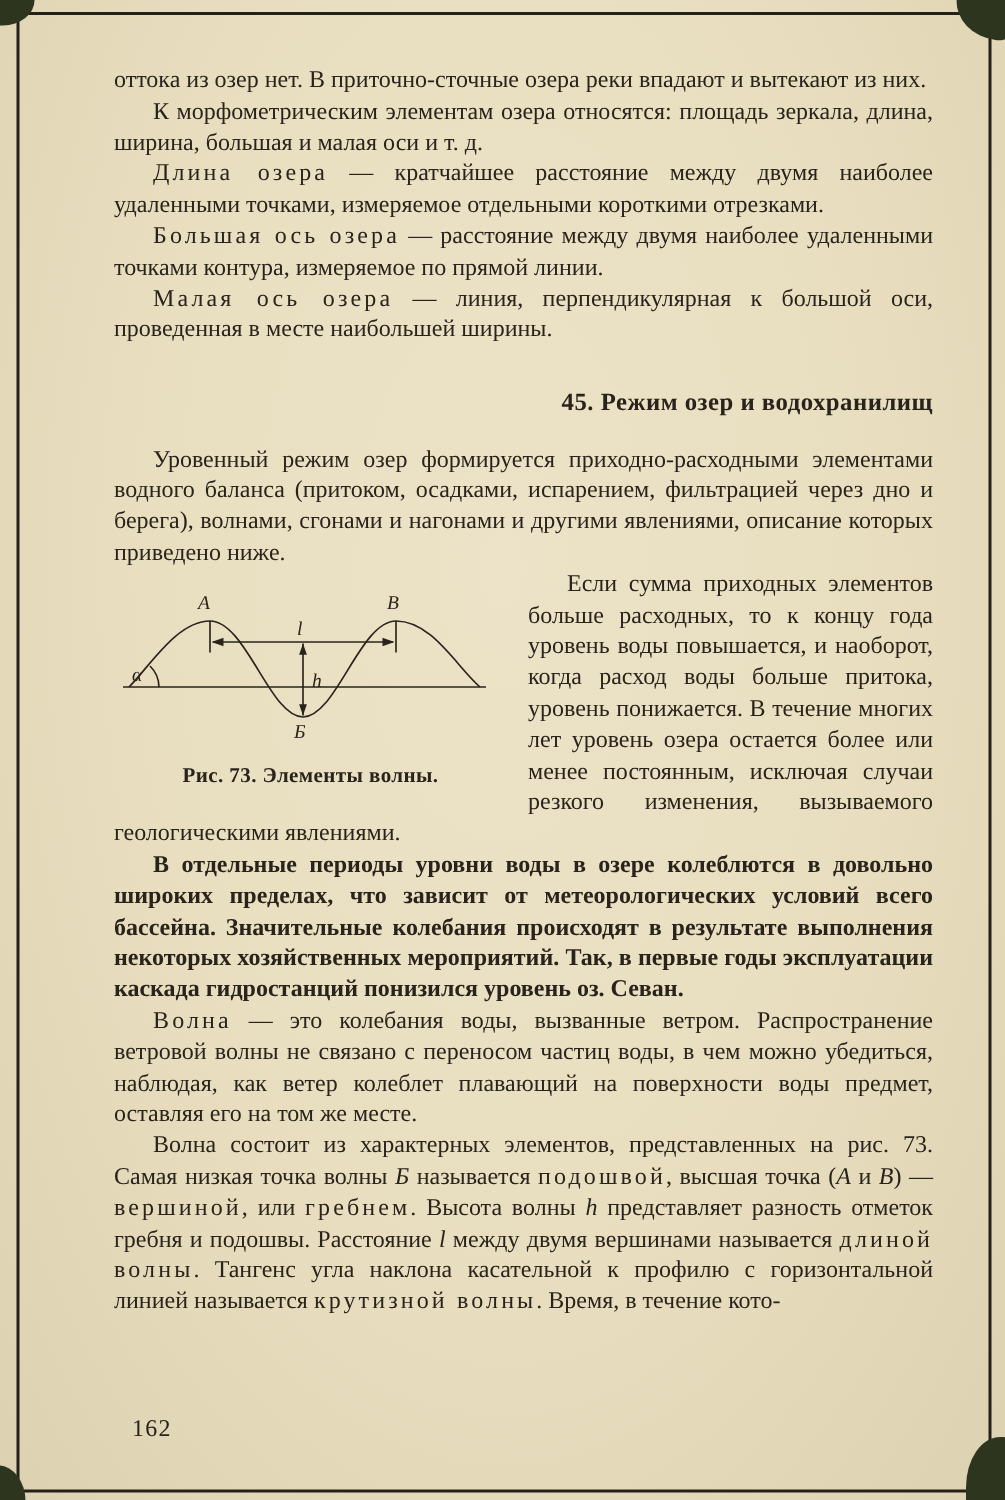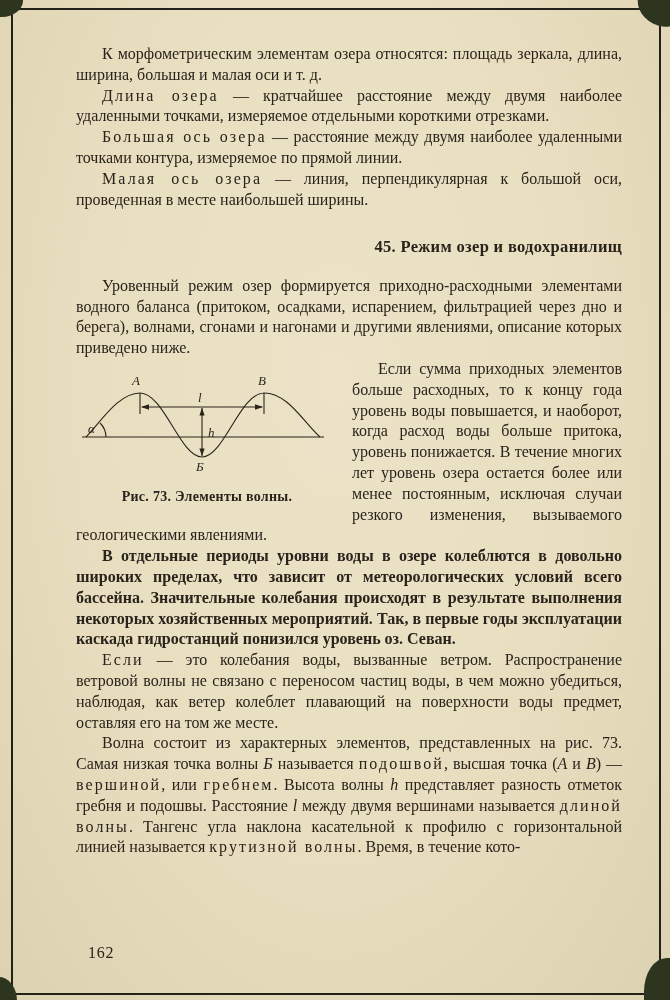--- a/index.html
+++ b/index.html
@@ -61,20 +61,21 @@
 <body>
 
 <div class="page">
   <div class="frame"></div>
   <div class="blob tl"></div>
   <div class="blob tr"></div>
   <div class="blob br"></div>
   <div class="blob bl"></div>
 
   <div class="text">
+    <p class="para noindent"><span class="seg-n">оттока из озер нет. В приточно-сточные озера реки впадают и вытекают из них.</span></p>
     <p class="para"><span class="seg-n">К морфометрическим элементам озера относятся: площадь зеркала, длина, ширина, большая и малая оси и т. д.</span></p>
     <p class="para"><span class="seg-sp">Длина озера</span><span class="seg-n"> — кратчайшее расстояние между двумя наиболее удаленными точками, измеряемое отдельными короткими отрезками.</span></p>
     <p class="para"><span class="seg-sp">Большая ось озера</span><span class="seg-n"> — расстояние между двумя наиболее удаленными точками контура, измеряемое по прямой линии.</span></p>
     <p class="para"><span class="seg-sp">Малая ось озера</span><span class="seg-n"> — линия, перпендикулярная к большой оси, проведенная в месте наибольшей ширины.</span></p>
 
     <h2 class="heading">45. Режим озер и водохранилищ</h2>
 
     <p class="para"><span class="seg-n">Уровенный режим озер формируется приходно-расходными элементами водного баланса (притоком, осадками, испарением, фильтрацией через дно и берега), волнами, сгонами и нагонами и другими явлениями, описание которых приведено ниже.</span></p>
 
     <div class="figure">
@@ -107,18 +108,18 @@
         <text x="120" y="35">l</text>
         <text x="130" y="70">h</text>
         <text x="118" y="104">Б</text>
         <text x="10" y="66">α</text>
       </svg>
       <div class="caption">Рис. 73. Элементы волны.</div>
     </div>
 
     <p class="para"><span class="seg-n">Если сумма приходных элементов больше расходных, то к концу года уровень воды повышается, и наоборот, когда расход воды больше притока, уровень понижается. В течение многих лет уровень озера остается более или менее постоянным, исключая случаи резкого изменения, вызываемого геологическими явлениями.</span></p>
     <p class="para clear-left"><span class="seg-n">В отдельные периоды уровни воды в озере колеблются в довольно широких пределах, что зависит от метеорологических условий всего бассейна. Значительные колебания происходят в результате выполнения некоторых хозяйственных мероприятий. Так, в первые годы эксплуатации каскада гидростанций понизился уровень оз. Севан.</span></p>
-    <p class="para"><span class="seg-sp">Если</span><span class="seg-n"> — это колебания воды, вызванные ветром. Распространение ветровой волны не связано с переносом частиц воды, в чем можно убедиться, наблюдая, как ветер колеблет плавающий на поверхности воды предмет, оставляя его на том же месте.</span></p>
+    <p class="para"><span class="seg-sp">Волна</span><span class="seg-n"> — это колебания воды, вызванные ветром. Распространение ветровой волны не связано с переносом частиц воды, в чем можно убедиться, наблюдая, как ветер колеблет плавающий на поверхности воды предмет, оставляя его на том же месте.</span></p>
     <p class="para"><span class="seg-n">Волна состоит из характерных элементов, представленных на рис. 73. Самая низкая точка волны </span><span class="seg-i">Б</span><span class="seg-n"> называется </span><span class="seg-sp">подошвой</span><span class="seg-n">, высшая точка (</span><span class="seg-i">А</span><span class="seg-n"> и </span><span class="seg-i">В</span><span class="seg-n">) — </span><span class="seg-sp">вершиной</span><span class="seg-n">, или </span><span class="seg-sp">гребнем</span><span class="seg-n">. Высота волны </span><span class="seg-i">h</span><span class="seg-n"> представляет разность отметок гребня и подошвы. Расстояние </span><span class="seg-i">l</span><span class="seg-n"> между двумя вершинами называется </span><span class="seg-sp">длиной волны</span><span class="seg-n">. Тангенс угла наклона касательной к профилю с горизонтальной линией называется </span><span class="seg-sp">крутизной волны</span><span class="seg-n">. Время, в течение кото-</span></p>
   </div>
 
   <div class="pagenum">162</div>
 </div>
 
 </body></html>

